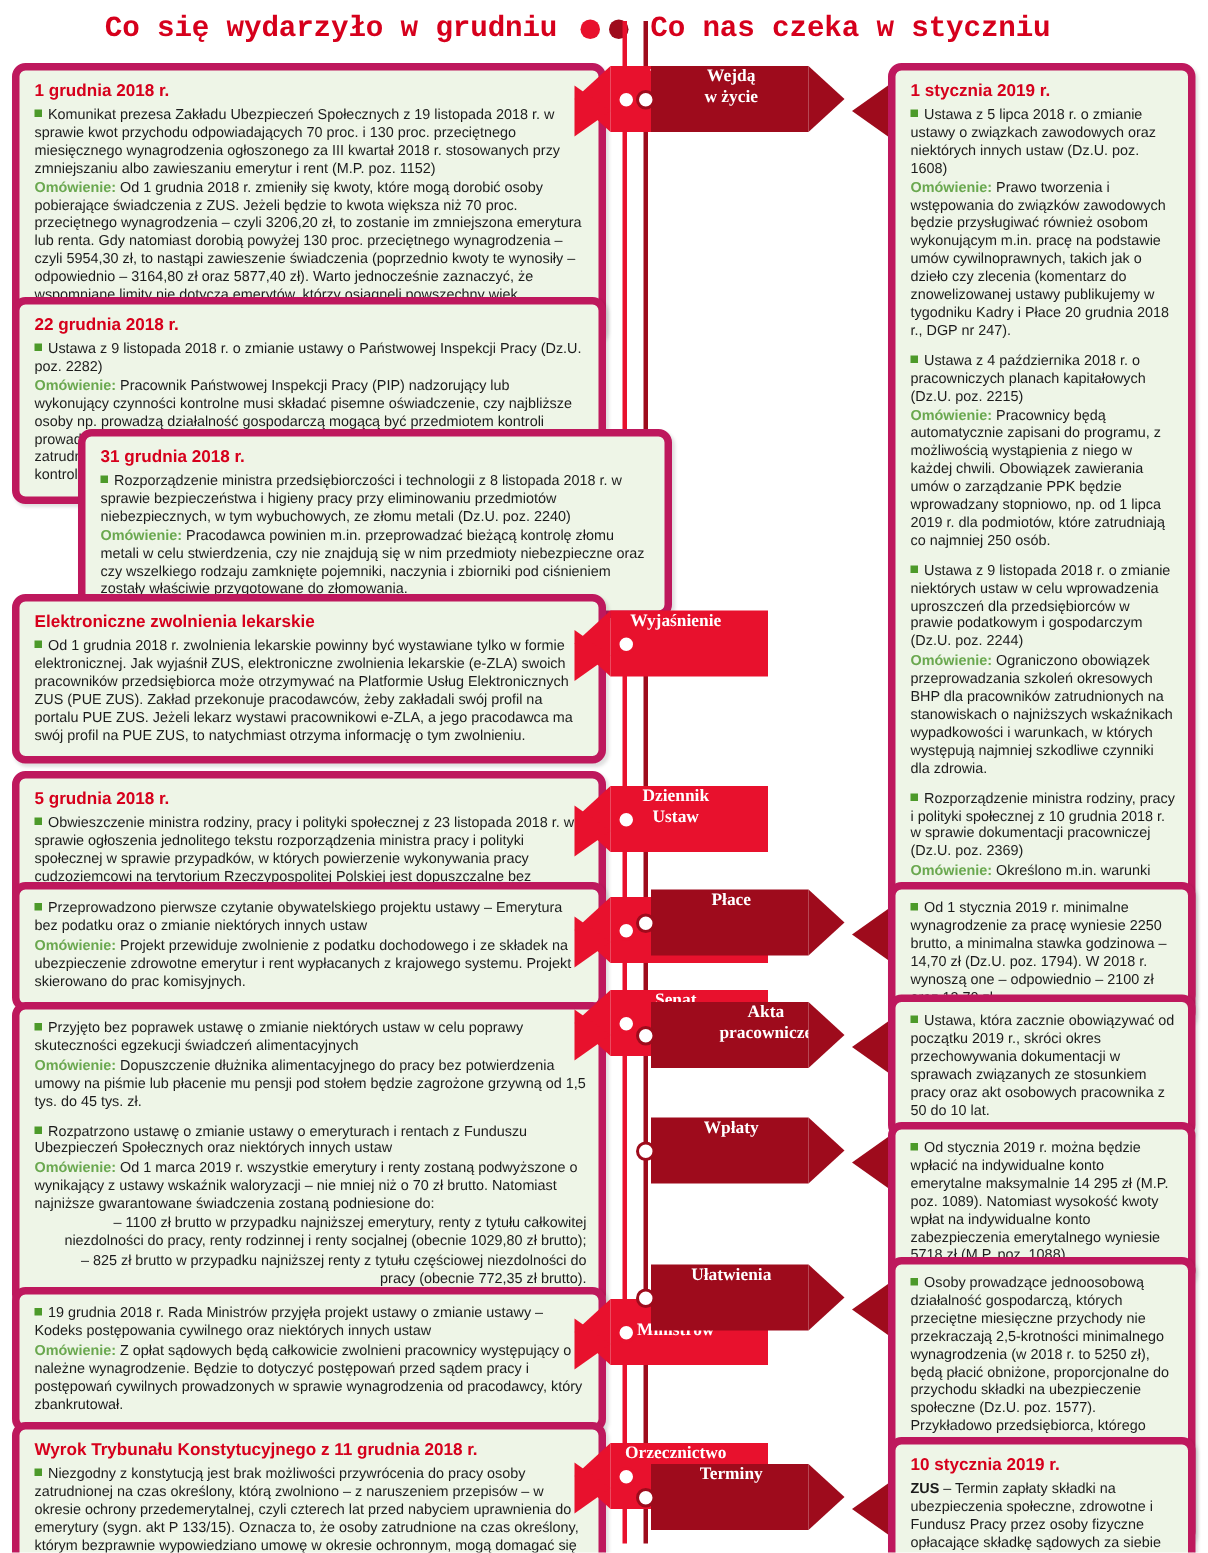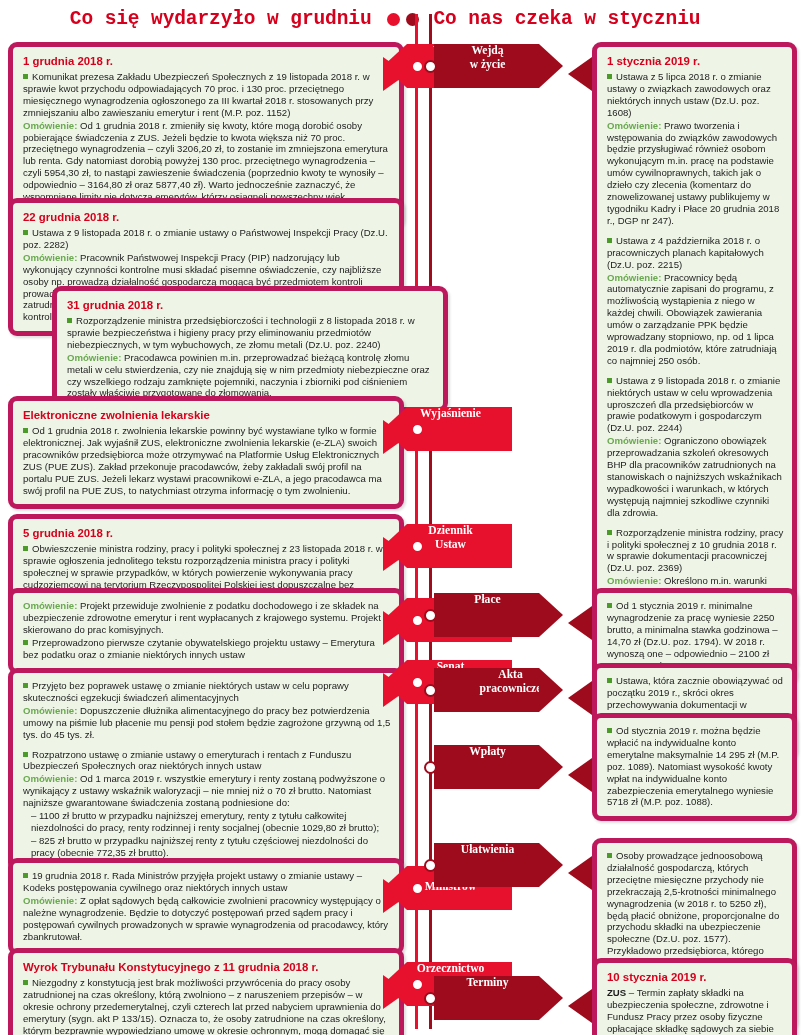--- a/index.html
+++ b/index.html
@@ -61,21 +61,21 @@
   }
   .para + .para { margin-top: 1px; }
   .para.gap { margin-top: 8px; }
   .bullet {
     display: inline-block; width: 5px; height: 5px;
     background: #4c9a2a; margin-right: 4px;
     position: relative; top: -1px;
   }
   .om { color: #6aa84f; font-weight: bold; }
   .bold { font-weight: bold; color: #1c1c1c; }
-  .para.dash { text-indent: 0; padding-left: 8px; }
+  .para.dash { text-indent: 0; padding-left: 8px; text-align: right; }
 
   
   .tag {
     position: absolute; height: 44px;
     display: flex; justify-content: center;
     color: #ffffff; font-weight: bold; font-size: 11.6px;
     line-height: 13.5px; text-align: center;
     font-family: "Liberation Serif", "DejaVu Serif", serif;
   }
   
@@ -157,22 +157,22 @@
     </div>
     <div class="card left" style="top:354px;min-height:113px;">
       <div class="card-title">Elektroniczne zwolnienia lekarskie</div>
       <p class="para"><span class="bullet"></span><span>Od 1 grudnia 2018 r. zwolnienia lekarskie powinny być wystawiane tylko w formie elektronicznej. Jak wyjaśnił ZUS, elektroniczne zwolnienia lekarskie (e-ZLA) swoich pracowników przedsiębiorca może otrzymywać na Platformie Usług Elektronicznych ZUS (PUE ZUS). Zakład przekonuje pracodawców, żeby zakładali swój profil na portalu PUE ZUS. Jeżeli lekarz wystawi pracownikowi e-ZLA, a jego pracodawca ma swój profil na PUE ZUS, to natychmiast otrzyma informację o tym zwolnieniu.</span></p>
     </div>
     <div class="card left" style="top:472px;min-height:70px;">
       <div class="card-title">5 grudnia 2018 r.</div>
       <p class="para"><span class="bullet"></span><span>Obwieszczenie ministra rodziny, pracy i polityki społecznej z 23 listopada 2018 r. w sprawie ogłoszenia jednolitego tekstu rozporządzenia ministra pracy i polityki społecznej w sprawie przypadków, w których powierzenie wykonywania pracy cudzoziemcowi na terytorium Rzeczypospolitej Polskiej jest dopuszczalne bez konieczności uzyskania zezwolenia na pracę (Dz.U. poz 2273)</span></p>
     </div>
     <div class="card left" style="top:546px;min-height:74px;">
+      <p class="para"><span class="bullet"></span><span>Przeprowadzono pierwsze czytanie obywatelskiego projektu ustawy – Emerytura bez podatku oraz o zmianie niektórych innych ustaw</span></p>
       <p class="para"><span class="om">Omówienie:</span><span> Projekt przewiduje zwolnienie z podatku dochodowego i ze składek na ubezpieczenie zdrowotne emerytur i rent wypłacanych z krajowego systemu. Projekt skierowano do prac komisyjnych.</span></p>
-      <p class="para"><span class="bullet"></span><span>Przeprowadzono pierwsze czytanie obywatelskiego projektu ustawy – Emerytura bez podatku oraz o zmianie niektórych innych ustaw</span></p>
     </div>
     <div class="card left" style="top:626px;min-height:185px;">
       <p class="para"><span class="bullet"></span><span>Przyjęto bez poprawek ustawę o zmianie niektórych ustaw w celu poprawy skuteczności egzekucji świadczeń alimentacyjnych</span></p>
       <p class="para"><span class="om">Omówienie:</span><span> Dopuszczenie dłużnika alimentacyjnego do pracy bez potwierdzenia umowy na piśmie lub płacenie mu pensji pod stołem będzie zagrożone grzywną od 1,5 tys. do 45 tys. zł.</span></p>
       <p class="para gap"><span class="bullet"></span><span>Rozpatrzono ustawę o zmianie ustawy o emeryturach i rentach z Funduszu Ubezpieczeń Społecznych oraz niektórych innych ustaw</span></p>
       <p class="para"><span class="om">Omówienie:</span><span> Od 1 marca 2019 r. wszystkie emerytury i renty zostaną podwyższone o wynikający z ustawy wskaźnik waloryzacji – nie mniej niż o 70 zł brutto. Natomiast najniższe gwarantowane świadczenia zostaną podniesione do:</span></p>
       <p class="para dash"><span>– 1100 zł brutto w przypadku najniższej emerytury, renty z tytułu całkowitej niezdolności do pracy, renty rodzinnej i renty socjalnej (obecnie 1029,80 zł brutto);</span></p>
       <p class="para dash"><span>– 825 zł brutto w przypadku najniższej renty z tytułu częściowej niezdolności do pracy (obecnie 772,35 zł brutto).</span></p>
     </div>
     <div class="card left" style="top:816px;min-height:85px;">
@@ -195,21 +195,21 @@
       <p class="para"><span class="om">Omówienie:</span><span> Ograniczono obowiązek przeprowadzania szkoleń okresowych BHP dla pracowników zatrudnionych na stanowiskach o najniższych wskaźnikach wypadkowości i warunkach, w których występują najmniej szkodliwe czynniki dla zdrowia.</span></p>
       <p class="para gap"><span class="bullet"></span><span>Rozporządzenie ministra rodziny, pracy i polityki społecznej z 10 grudnia 2018 r. w sprawie dokumentacji pracowniczej (Dz.U. poz. 2369)</span></p>
       <p class="para"><span class="om">Omówienie:</span><span> Określono m.in. warunki prowadzenia, przechowywania oraz zmiany postaci dokumentacji pracowniczej, z uwzględnieniem formy elektronicznej. Pracodawcy będą mieli 12 miesięcy na dostosowanie się do nowego rozporządzenia.</span></p>
     </div>
     <div class="card right" style="top:546px;min-height:70px;">
       <p class="para"><span class="bullet"></span><span>Od 1 stycznia 2019 r. minimalne wynagrodzenie za pracę wyniesie 2250 brutto, a minimalna stawka godzinowa – 14,70 zł (Dz.U. poz. 1794). W 2018 r. wynoszą one – odpowiednio – 2100 zł oraz 13,70 zł.</span></p>
     </div>
     <div class="card right" style="top:621px;min-height:72px;">
       <p class="para"><span class="bullet"></span><span>Ustawa, która zacznie obowiązywać od początku 2019 r., skróci okres przechowywania dokumentacji w sprawach związanych ze stosunkiem pracy oraz akt osobowych pracownika z 50 do 10 lat.</span></p>
     </div>
-    <div class="card right" style="top:671px;min-height:93px;">
+    <div class="card right" style="top:706px;min-height:93px;">
       <p class="para"><span class="bullet"></span><span>Od stycznia 2019 r. można będzie wpłacić na indywidualne konto emerytalne maksymalnie 14 295 zł (M.P. poz. 1089). Natomiast wysokość kwoty wpłat na indywidualne konto zabezpieczenia emerytalnego wyniesie 5718 zł (M.P. poz. 1088).</span></p>
     </div>
     <div class="card right" style="top:796px;min-height:114px;">
       <p class="para"><span class="bullet"></span><span>Osoby prowadzące jednoosobową działalność gospodarczą, których przeciętne miesięczne przychody nie przekraczają 2,5-krotności minimalnego wynagrodzenia (w 2018 r. to 5250 zł), będą płacić obniżone, proporcjonalne do przychodu składki na ubezpieczenie społeczne (Dz.U. poz. 1577). Przykładowo przedsiębiorca, którego miesięczny przychód wynosi tyle, ile minimalne wynagrodzenie, obecnie płaci miesięcznie do ZUS 1232,16 zł. Po zmianach jego składka wyniesie niecałe 660 zł.</span></p>
     </div>
     <div class="card right" style="top:916px;min-height:72px;">
       <div class="card-title">10 stycznia 2019 r.</div>
       <p class="para"><span class="bold">ZUS</span><span> – Termin zapłaty składki na ubezpieczenia społeczne, zdrowotne i Fundusz Pracy przez osoby fizyczne opłacające składkę sądowych za siebie</span></p>
     </div>
   </div>

